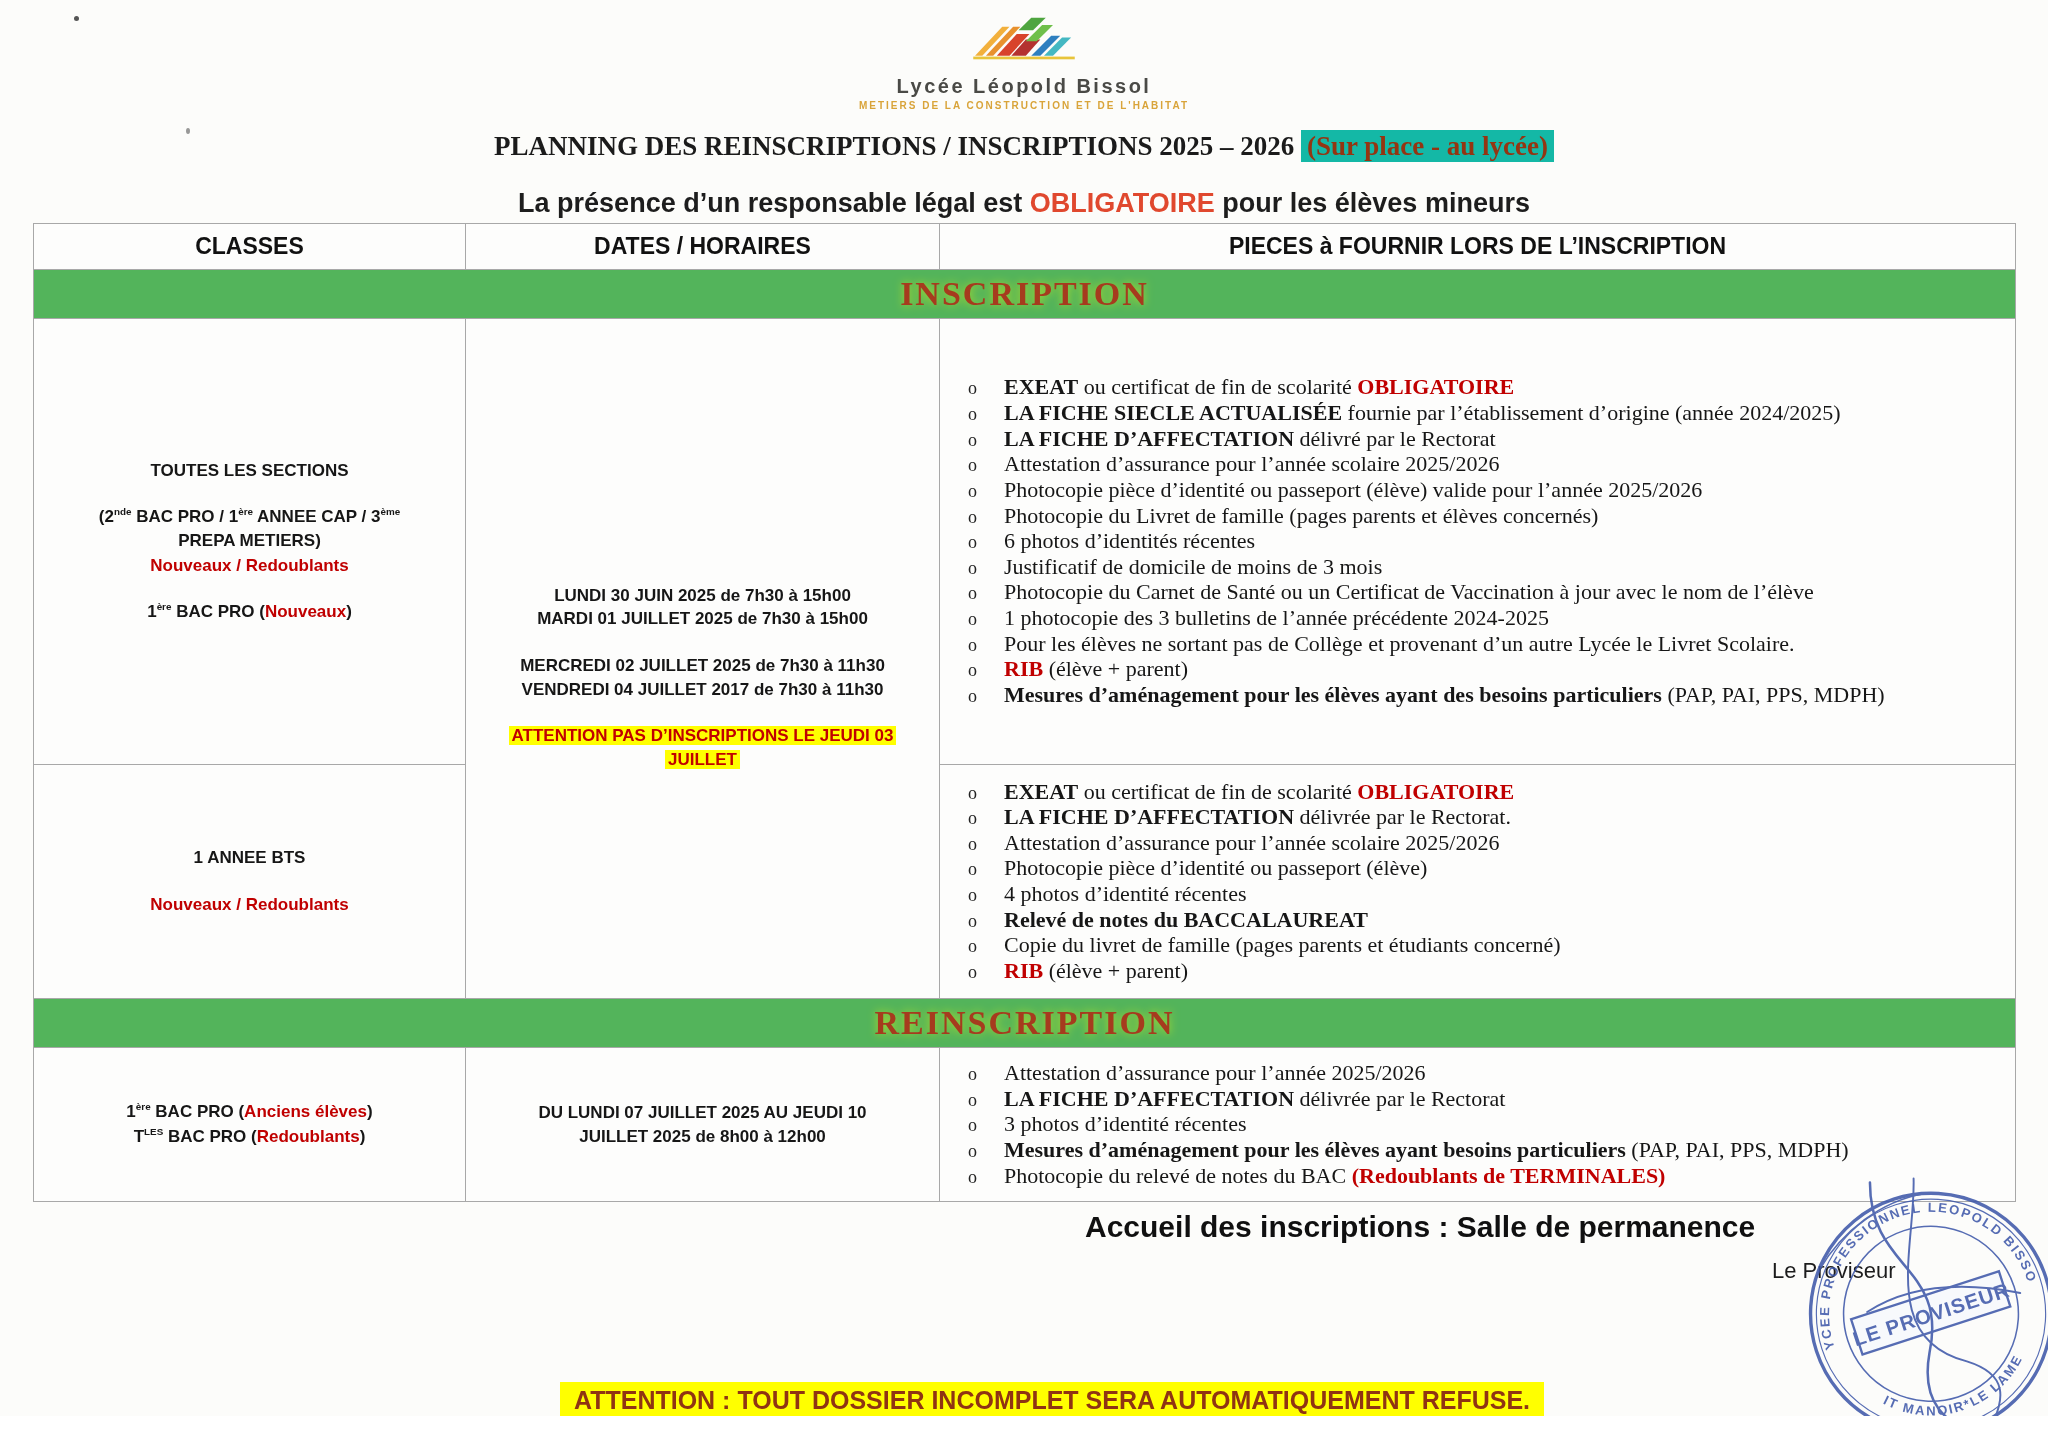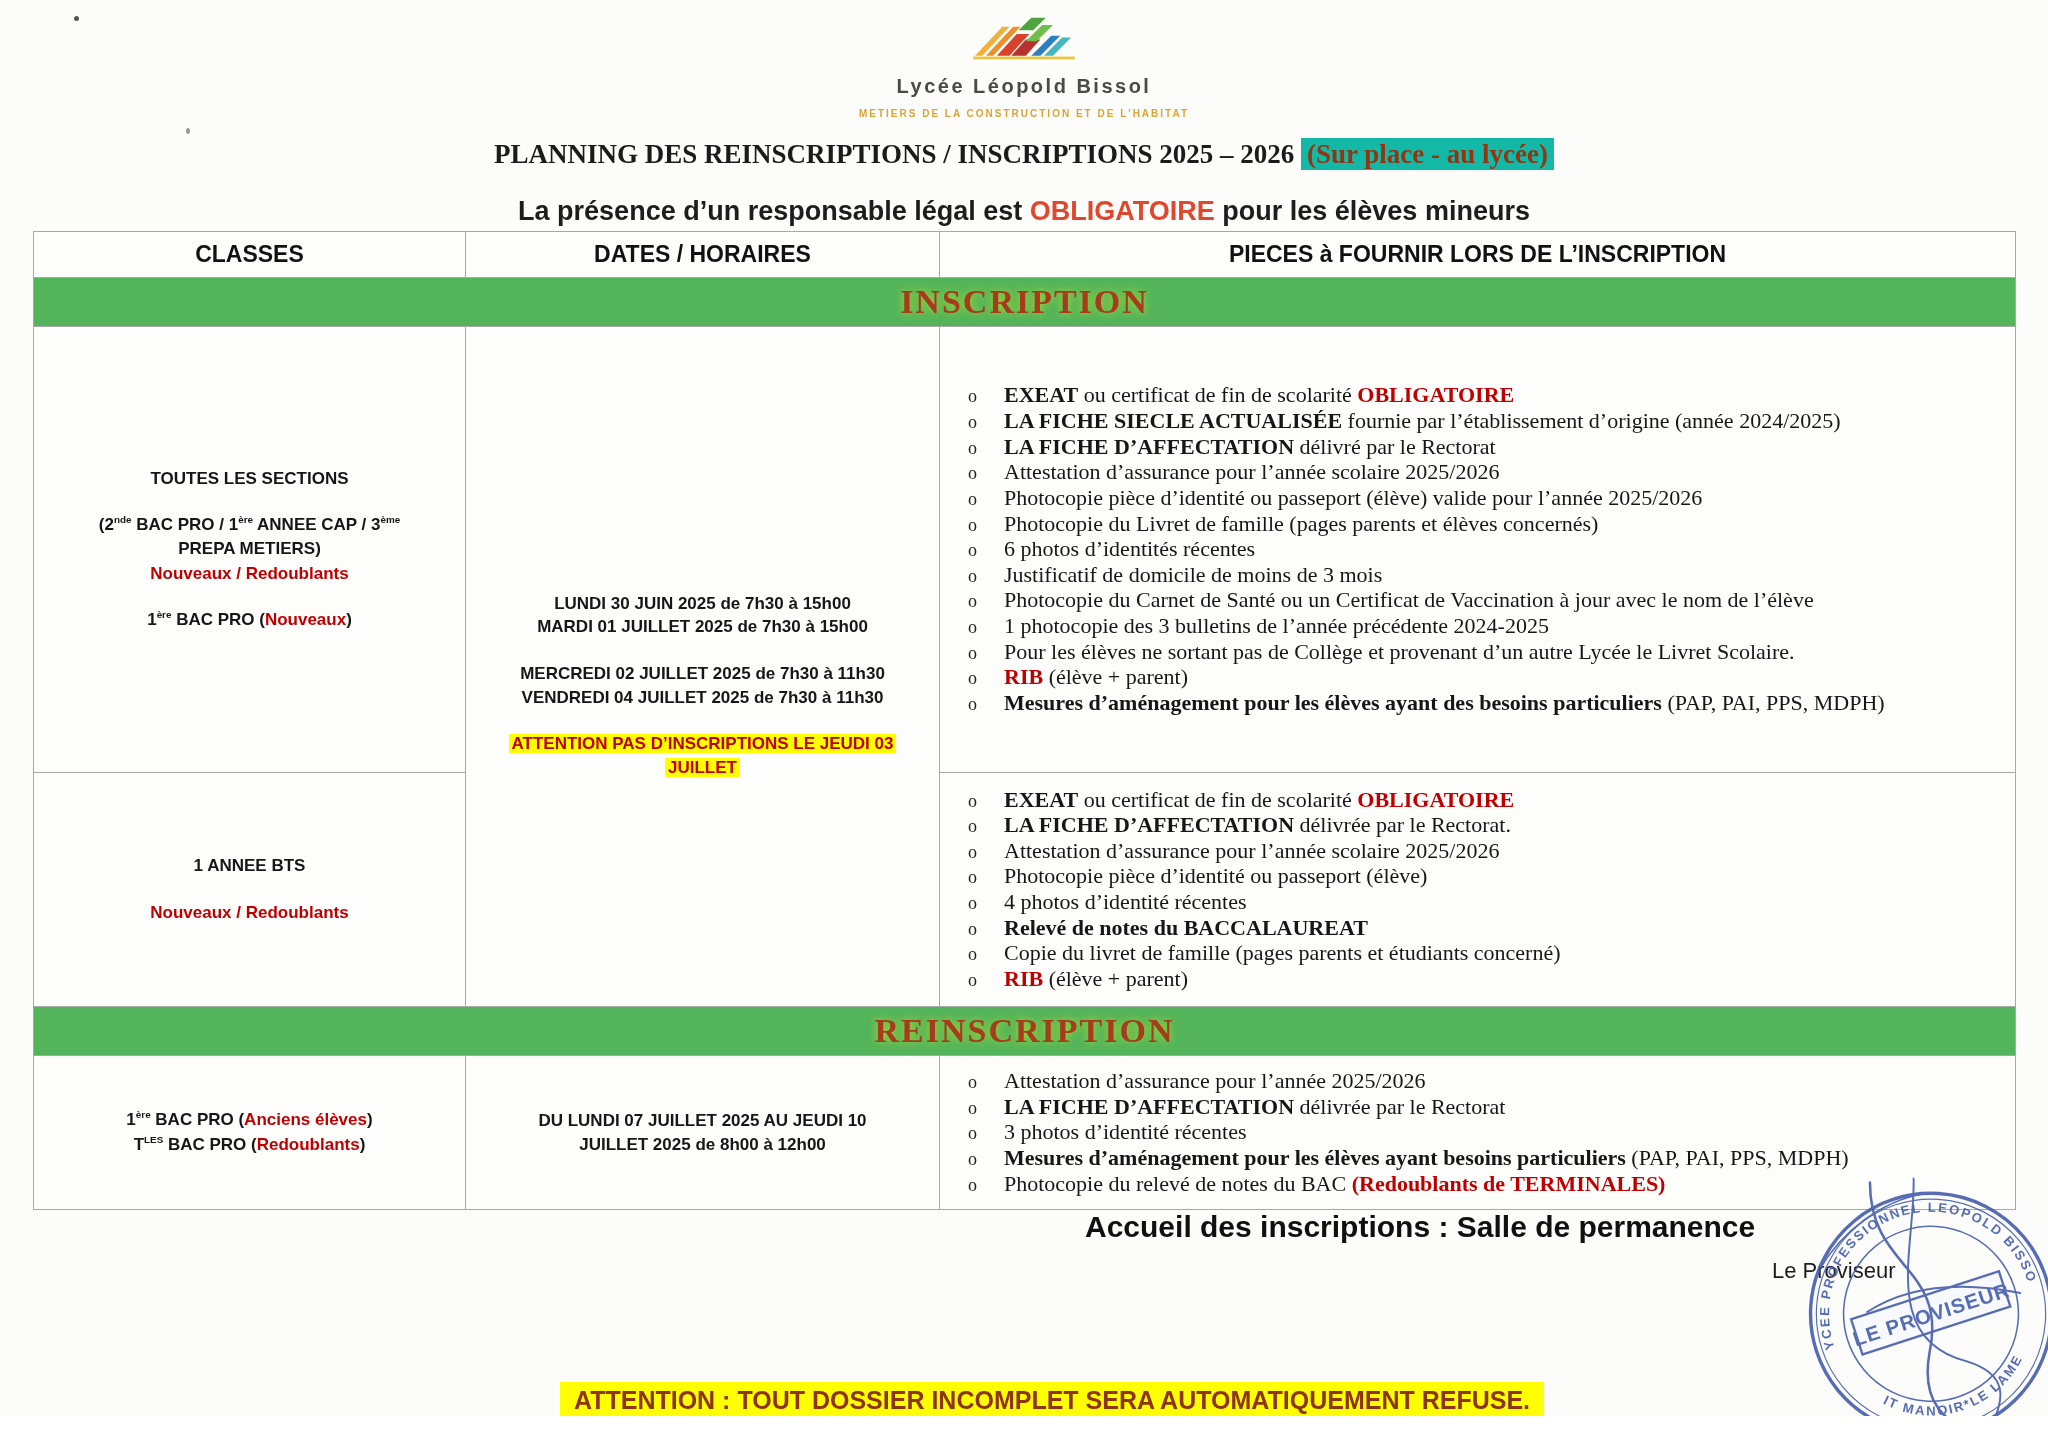--- a/index.html
+++ b/index.html
@@ -21,21 +21,21 @@
   .speck.s2 { left: 186px; top: 128px; width: 4px; height: 6px; opacity: .6; }
 
   
   .doc-header { padding-top: 14px; text-align: center; }
   .logo { display: block; margin: 0 auto; width: 210px; height: 58px; }
   .school-name {
     margin-top: 3px; font-size: 20px; font-weight: bold;
     letter-spacing: 2.5px; color: #4a4a46;
   }
   .school-tagline {
-    margin-top: 10px; font-size: 10px; font-weight: bold;
+    margin-top: 2px; font-size: 10px; font-weight: bold;
     letter-spacing: 2px; color: #d9a43a;
   }
 
   .doc-title {
     margin: 20px 0 0 0; text-align: center;
     font-family: "Liberation Serif", serif;
     font-size: 27px; font-weight: bold; color: #1b1b1b;
   }
   .title-note { background: #14b8a6; color: #943512; padding: 1px 6px; }
 
@@ -163,21 +163,21 @@
               <div class="tline empty">&nbsp;</div>
               <div class="tline"><span class="b">1</span><span class="b sup">ère</span><span class="b"> BAC PRO (</span><span class="b red">Nouveaux</span><span class="b">)</span></div>
             </div>
       </td>
       <td class="dates-cell tall" rowspan="2">
         <div>
               <div class="tline"><span class="b">LUNDI 30 JUIN 2025 de 7h30 à 15h00</span></div>
               <div class="tline"><span class="b">MARDI 01 JUILLET 2025 de 7h30 à 15h00</span></div>
               <div class="tline empty">&nbsp;</div>
               <div class="tline"><span class="b">MERCREDI 02 JUILLET 2025 de 7h30 à 11h30</span></div>
-              <div class="tline"><span class="b">VENDREDI 04 JUILLET 2025 de 7h30 à 11h30</span></div>
+              <div class="tline"><span class="b">VENDREDI 04 JUILLET 2017 de 7h30 à 11h30</span></div>
               <div class="tline empty">&nbsp;</div>
               <div class="tline"><span class="b red hl">ATTENTION PAS D’INSCRIPTIONS LE JEUDI 03</span></div>
               <div class="tline"><span class="b red hl">JUILLET</span></div>
             </div>
       </td>
       <td class="pieces-cell">
         <div>
               <div class="piece">
                 <span class="bullet">o</span>
                 <span class="ptext"><span class="b">EXEAT</span><span> ou certificat de fin de scolarité </span><span class="b red">OBLIGATOIRE</span></span>

